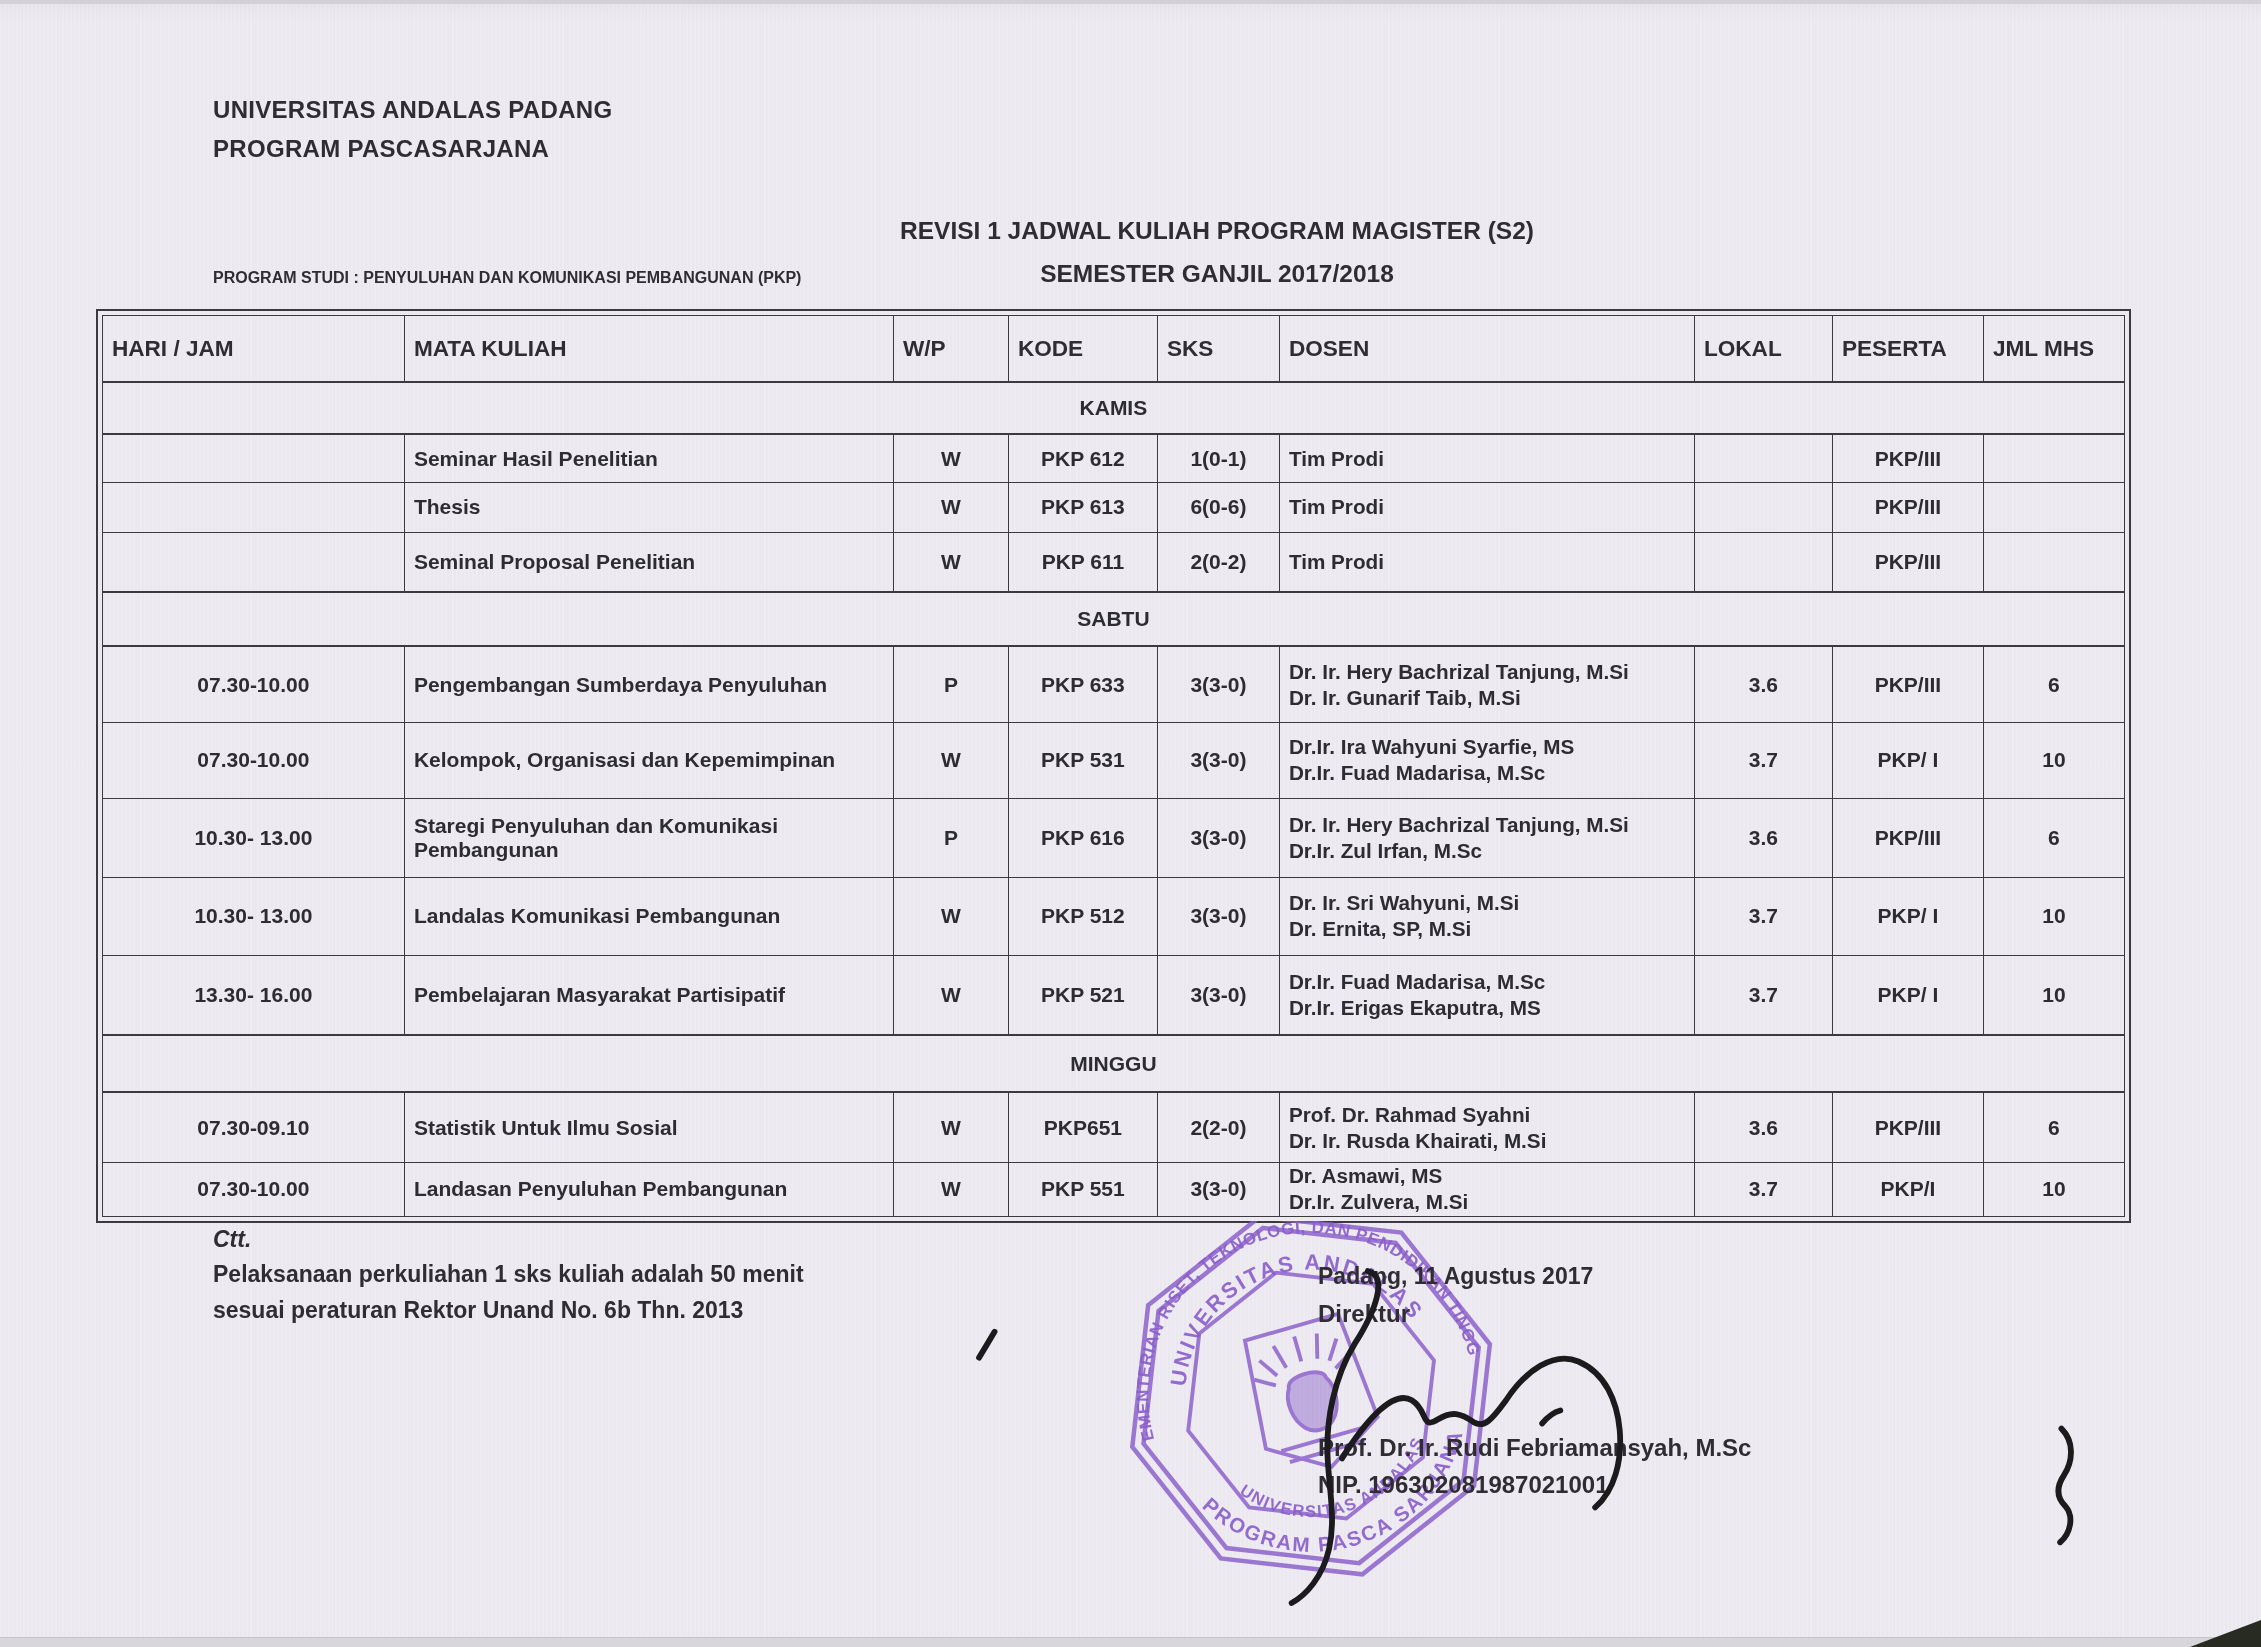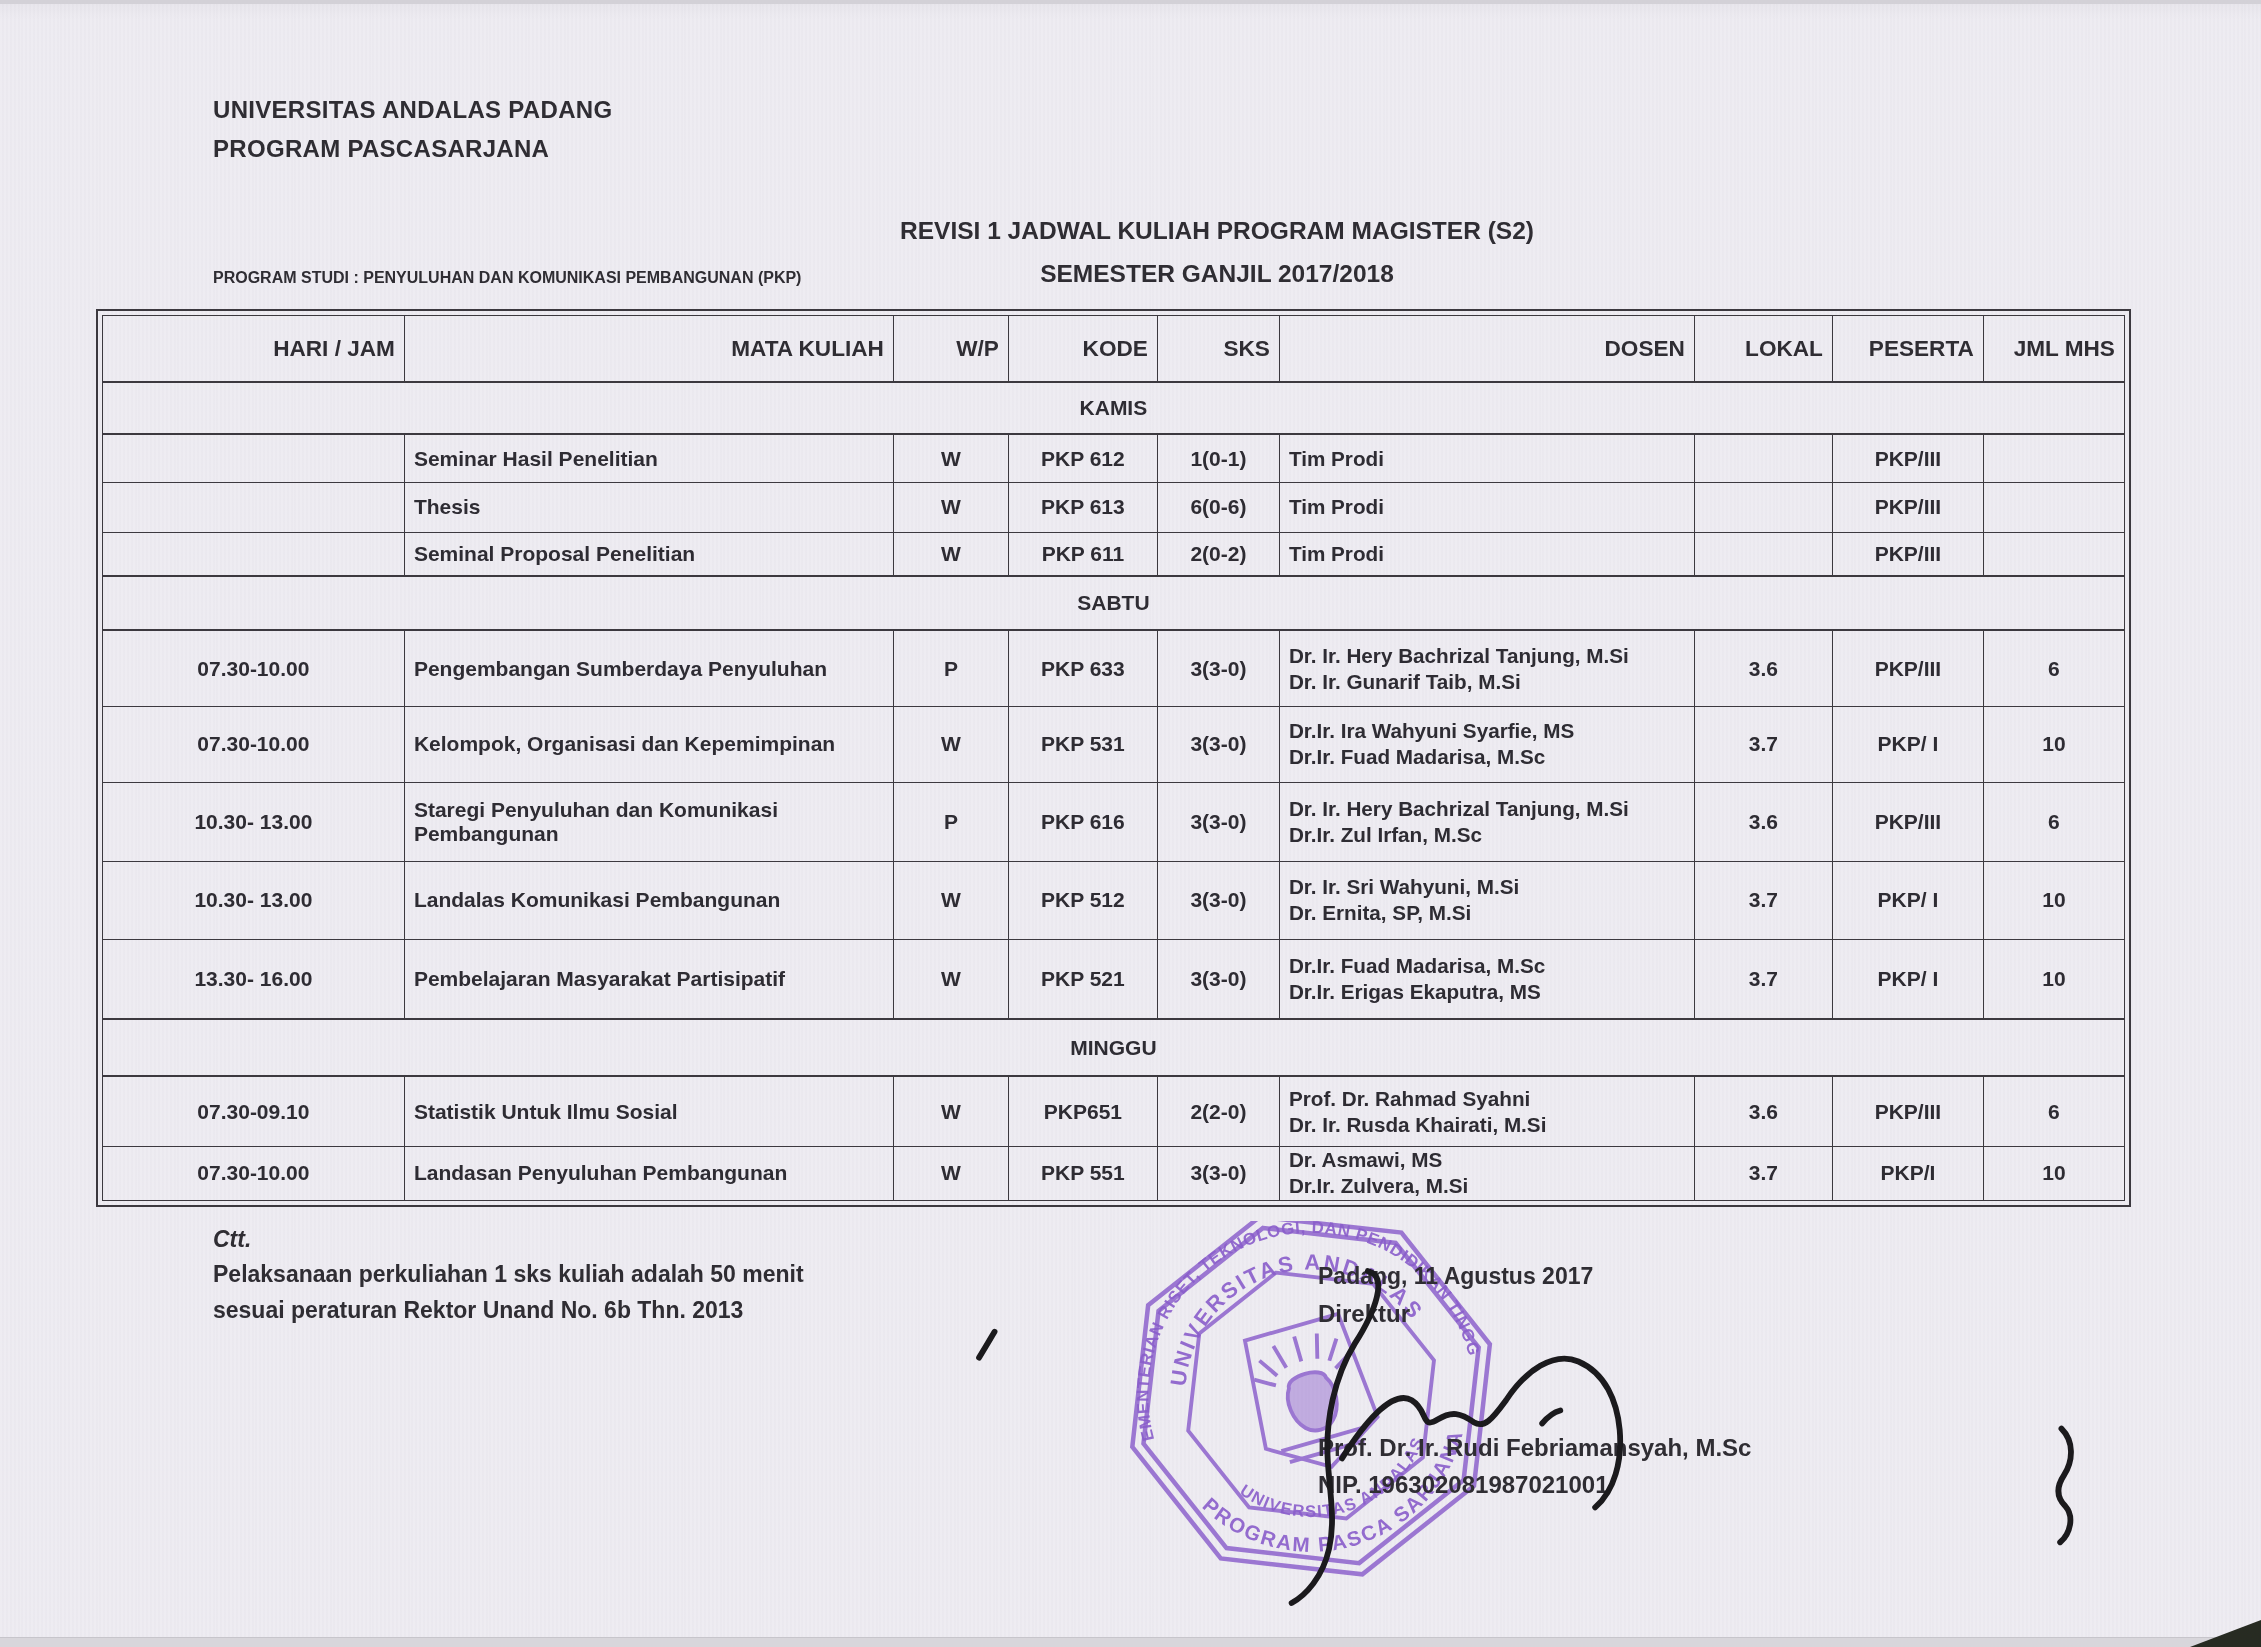--- a/index.html
+++ b/index.html
@@ -18,21 +18,21 @@
   .scan-top{position:absolute;left:0;top:0;width:2261px;height:3.9px;background:#d3d1d7;}
   .scan-bottom{position:absolute;left:0;top:1637px;width:2261px;height:10.3px;background:#d8d6db;border-top:1.3px solid #c7c5cb;}
   .scan-corner{position:absolute;right:0;bottom:0;width:0;height:0;
     border-bottom:27px solid #272b22;border-left:71px solid transparent;}
   .letterhead{position:absolute;left:213px;top:90px;line-height:39px;font-size:24px;font-weight:700;letter-spacing:0.3px;}
   .doc-title{position:absolute;left:158px;top:169px;width:2118px;text-align:center;font-size:24.5px;font-weight:700;line-height:43px;margin-top:40px;}
   .prog-studi{position:absolute;left:213px;top:269px;font-size:16px;font-weight:700;}
   .sched-wrap{position:absolute;left:96px;top:309px;border:2.6px solid #3c393f;padding:3.9px;}
   table.sched{border-collapse:collapse;table-layout:fixed;width:2022px;border:1.9px solid #3c393f;}
   table.sched th,table.sched td{border:1.9px solid #3c393f;padding:0 9px;overflow:hidden;}
-  table.sched th{font-size:22.6px;font-weight:700;text-align:right;}
+  table.sched th{font-size:22.6px;font-weight:700;text-align:left;}
   tr.day-row td{font-size:23px;font-weight:700;text-align:center;border-bottom-width:2.6px;border-top-width:2.6px;}
   td.c-center{text-align:center;}
   td.c-left{text-align:left;}
   table.sched td{font-size:21px;font-weight:600;vertical-align:middle;color:#2e2c33;}
   td.dosen div{line-height:26px;font-size:20.7px;}
   .note{position:absolute;left:213px;top:1222px;font-size:23px;}
   .note .ctt{font-style:italic;font-weight:700;line-height:34px;}
   .note .nline{font-weight:600;line-height:36px;}
   .sigblock{position:absolute;left:1318px;top:1261px;font-size:23px;}
   .sig-date{font-weight:600;line-height:31px;}
@@ -107,21 +107,21 @@
             <td class="c-center">W</td>
             <td class="c-center">PKP 613</td>
             <td class="c-center">6(0-6)</td>
             <td class="c-left dosen">
               <div>Tim Prodi</div>
             </td>
             <td class="c-center"></td>
             <td class="c-center">PKP/III</td>
             <td class="c-center"></td>
           </tr>
-          <tr style="height: 44px; padding-left: 28px;">
+          <tr style="height: 60px; padding-left: 28px;">
             <td class="c-center"></td>
             <td class="c-left">Seminal Proposal Penelitian</td>
             <td class="c-center">W</td>
             <td class="c-center">PKP 611</td>
             <td class="c-center">2(0-2)</td>
             <td class="c-left dosen">
               <div>Tim Prodi</div>
             </td>
             <td class="c-center"></td>
             <td class="c-center">PKP/III</td>

